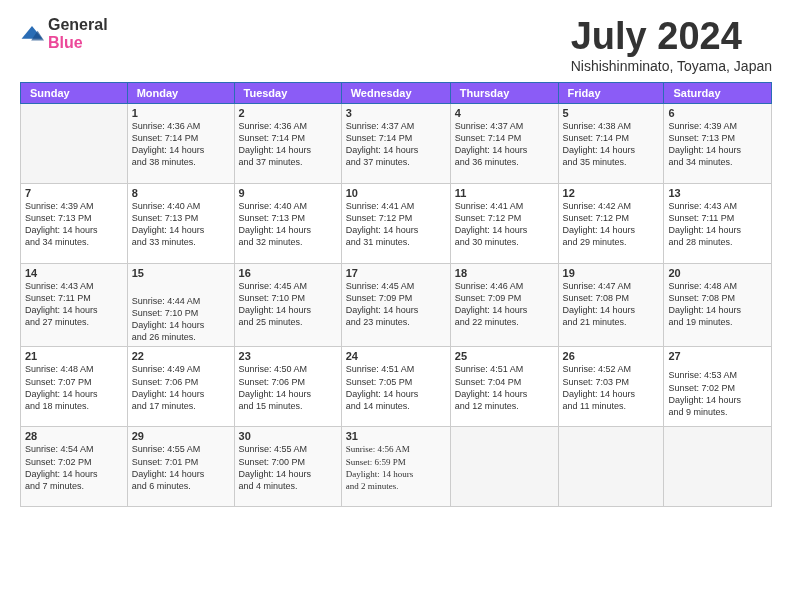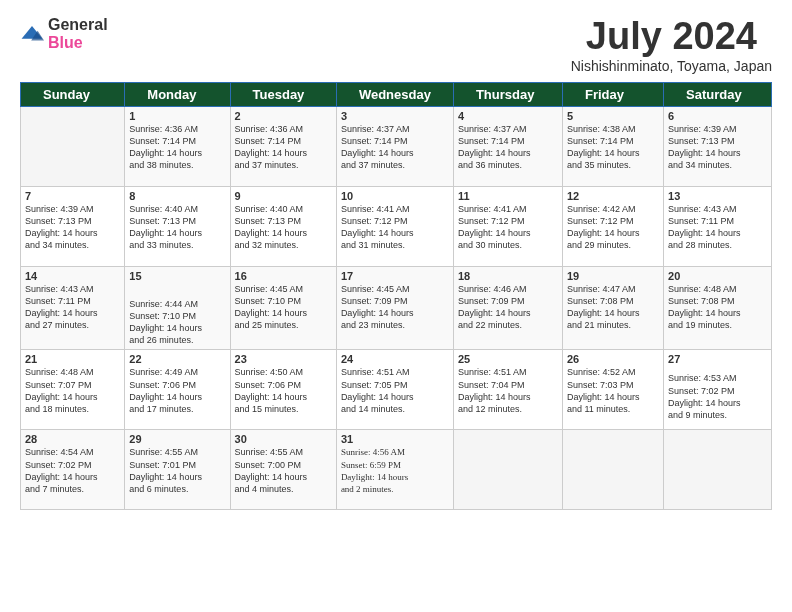--- a/index.html
+++ b/index.html
@@ -34,43 +34,43 @@
     .logo-text-blue {
       font-size: 16px;
       font-weight: bold;
       color: #ec4899;
     }
     .logo-icon {
       width: 24px;
       height: 20px;
     }
     .title-block {
-      text-align: center;
+      text-align: left;
     }
     .month-title {
       font-size: 38px;
       font-weight: bold;
       color: #333;
       line-height: 1.1;
     }
     .location-title {
       font-size: 14px;
       color: #333;
     }
     .calendar {
       width: 100%;
       border-collapse: collapse;
       font-size: 9.5px;
     }
     .calendar thead th {
-      background-color: #14532d;
+      background-color: #8b5cf6;
       color: white;
       text-align: left;
-      padding: 4px 22px;
-      font-size: 13px;
+      padding: 4px 9px;
+      font-size: 11px;
       border: 1px solid #2a6db5;
     }
     .calendar tbody td {
       border: 1px solid #ccc;
       vertical-align: top;
       padding: 3px 4px;
       width: 113px;
       height: 80px;
       background: #fff;
     }

